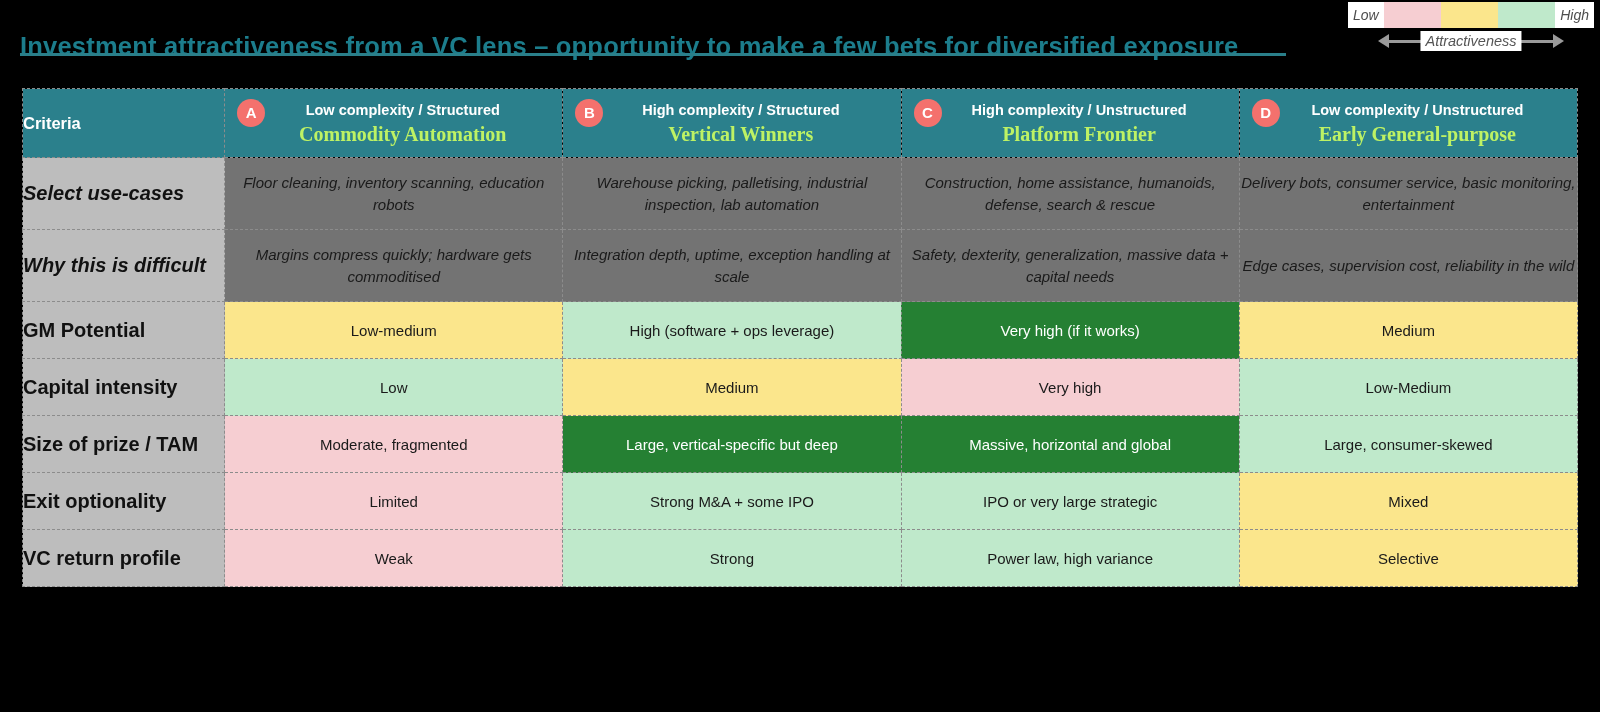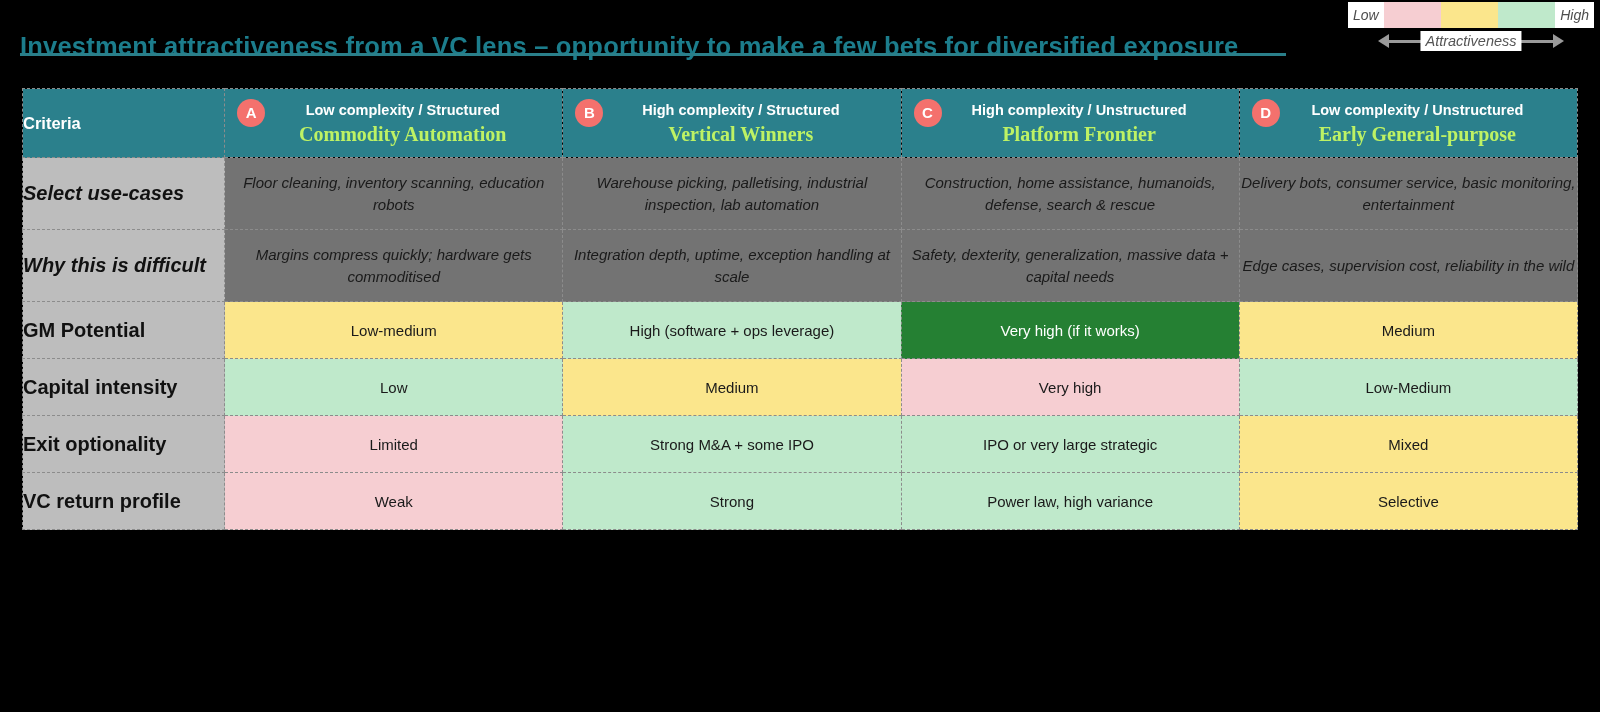--- a/index.html
+++ b/index.html
@@ -290,20 +290,27 @@
         <td class="cell bg-yellow">Medium</td>
       </tr>
       <tr class="r-std">
         <td class="crit crit-bold">Capital intensity</td>
         <td class="cell bg-green">Low</td>
         <td class="cell bg-yellow">Medium</td>
         <td class="cell bg-pink">Very high</td>
         <td class="cell bg-green">Low-Medium</td>
       </tr>
       <tr class="r-std">
+        <td class="crit crit-bold">Size of prize / TAM</td>
+        <td class="cell bg-pink">Moderate, fragmented</td>
+        <td class="cell bg-dark">Large, vertical-specific but deep</td>
+        <td class="cell bg-dark">Massive, horizontal and global</td>
+        <td class="cell bg-green">Large, consumer-skewed</td>
+      </tr>
+      <tr class="r-std">
         <td class="crit crit-bold">Exit optionality</td>
         <td class="cell bg-pink">Limited</td>
         <td class="cell bg-green">Strong M&amp;A + some IPO</td>
         <td class="cell bg-green">IPO or very large strategic</td>
         <td class="cell bg-yellow">Mixed</td>
       </tr>
       <tr class="r-std">
         <td class="crit crit-bold">VC return profile</td>
         <td class="cell bg-pink">Weak</td>
         <td class="cell bg-green">Strong</td>

